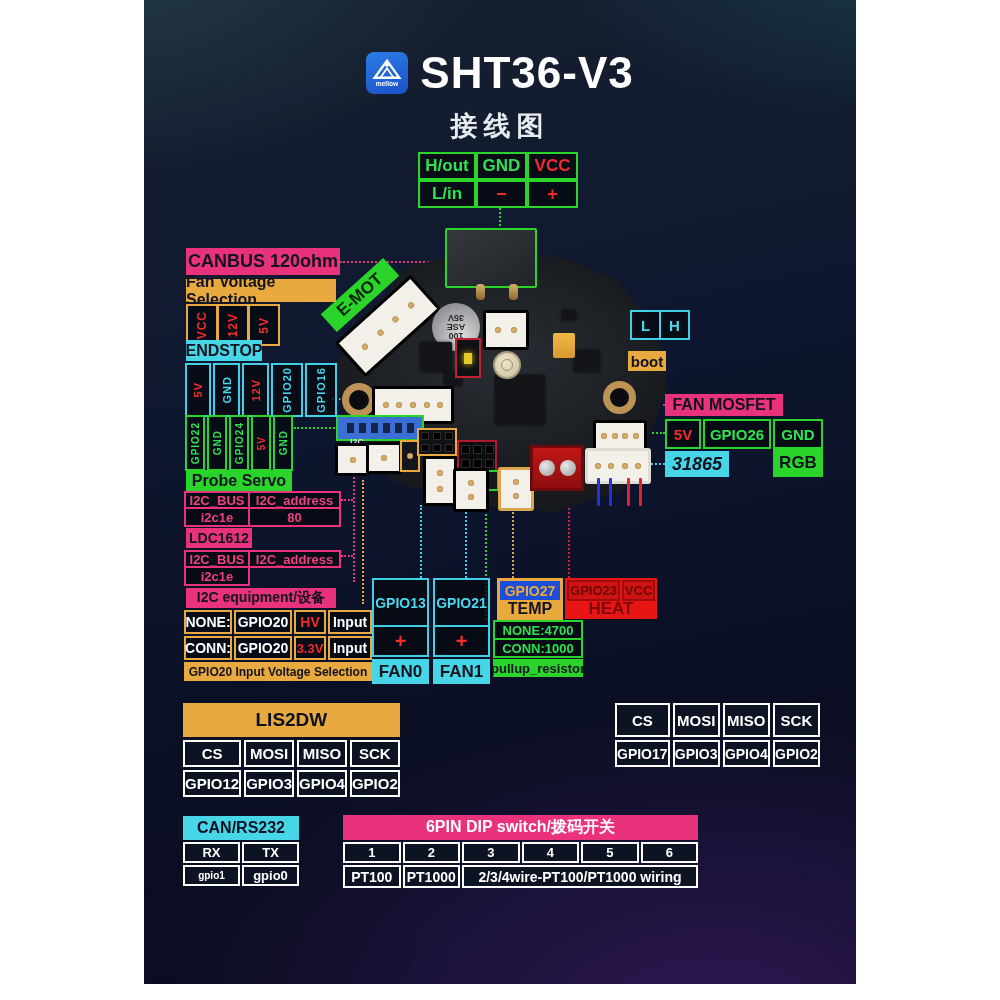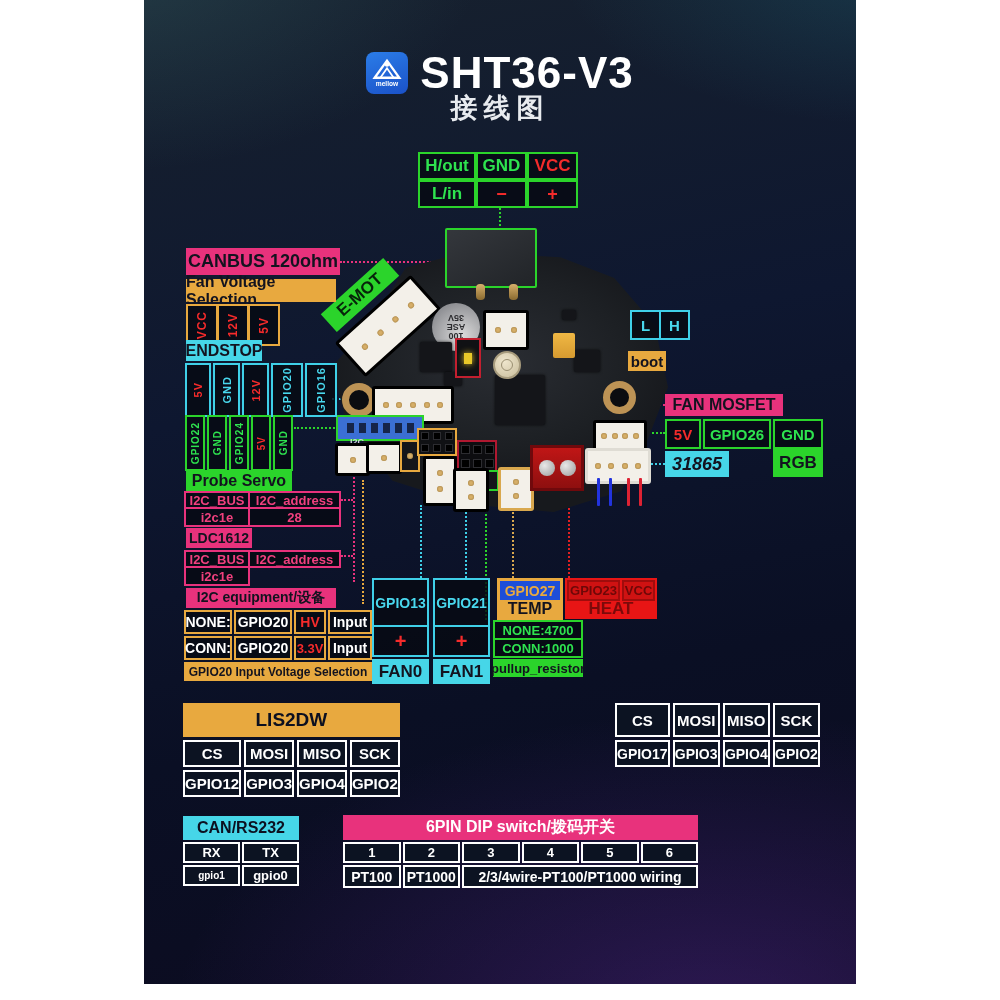--- a/index.html
+++ b/index.html
@@ -43,21 +43,21 @@
     <div class="flx" style="width:42px;height:42px;border-radius:8px;background:linear-gradient(160deg,#2b7de8,#1a51c8);">
       <svg width="38" height="38" viewBox="0 0 40 40">
         <path d="M7 25 L20 7 L33 25 Z" fill="none" stroke="#fff" stroke-width="2.4"></path>
         <path d="M13 25 L20 15 L27 25" fill="none" stroke="#fff" stroke-width="1.8"></path>
         <circle cx="20" cy="11" r="2.4" fill="#fff"></circle>
         <text x="20" y="34" text-anchor="middle" font-size="7" fill="#ffffff">mellow</text>
       </svg>
     </div>
     <div style="font-size:44px;color:#ffffff;letter-spacing:1px;">SHT36-V3</div>
   </div>
-  <div class="abs flx" style="left:0;top:90px;width:100%;font-size:27px;color:#e8ebef;letter-spacing:6px;">接线图</div>
+  <div class="abs flx" style="left:0;top:108px;width:100%;font-size:27px;color:#e8ebef;letter-spacing:6px;">接线图</div>
 
   <div class="abs" style="left:274px;top:152px;width:160px;display:grid;grid-template-columns:58px 51px 51px;grid-template-rows:28px 28px;">
     <div class="cell bgreen tgreen" style="font-size:17px;">H/out</div>
     <div class="cell bgreen tgreen" style="font-size:17px;">GND</div>
     <div class="cell bgreen tred" style="font-size:17px;">VCC</div>
     <div class="cell bgreen tgreen" style="font-size:17px;">L/in</div>
     <div class="cell bgreen tred" style="font-size:18px;">−</div>
     <div class="cell bgreen tred" style="font-size:18px;">+</div>
   </div>
 
@@ -258,21 +258,21 @@
     <div class="cell bgreen" style="height:52px;">
         <span class="vtext tgreen" style="font-size:10px;">GND</span>
       </div>
   </div>
   <div class="abs tag bg-green" style="left:42px;top:470px;width:106px;height:21px;font-size:16px;">Probe  Servo</div>
 
   <div class="abs" style="left:40px;top:491px;display:grid;grid-template-columns:66px 91px;grid-auto-rows:18px;gap:0;">
     <div class="cell bpink tpink" style="font-size:13px;">I2C_BUS</div>
     <div class="cell bpink tpink" style="font-size:13px;margin-left:-2px;">I2C_address</div>
     <div class="cell bpink tpink" style="font-size:13px;margin-top:-2px;">i2c1e</div>
-    <div class="cell bpink tpink" style="font-size:13px;margin-left:-2px;margin-top:-2px;">28</div>
+    <div class="cell bpink tpink" style="font-size:13px;margin-left:-2px;margin-top:-2px;">80</div>
   </div>
   <div class="abs tag bg-pink" style="left:42px;top:528px;width:66px;height:20px;font-size:14px;">LDC1612</div>
 
   <div class="abs" style="left:40px;top:550px;display:grid;grid-template-columns:66px 91px;grid-auto-rows:18px;gap:0;">
     <div class="cell bpink tpink" style="font-size:13px;">I2C_BUS</div>
     <div class="cell bpink tpink" style="font-size:13px;margin-left:-2px;">I2C_address</div>
     <div class="cell bpink tpink" style="font-size:13px;margin-top:-2px;">i2c1e</div>
     <div></div>
   </div>
   <div class="abs tag bg-pink" style="left:42px;top:588px;width:150px;height:20px;font-size:14px;">I2C equipment/设备</div>

